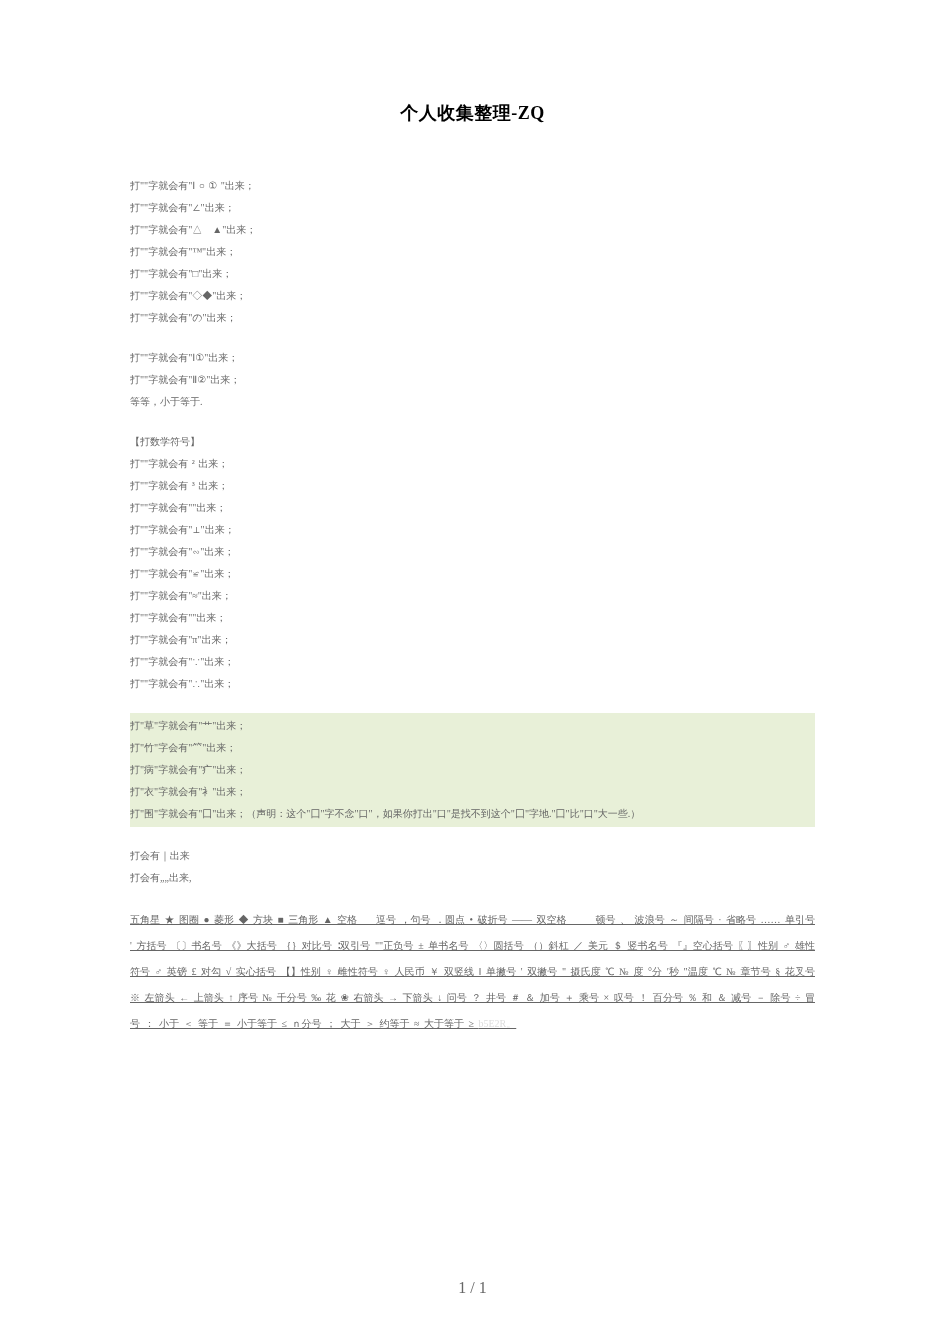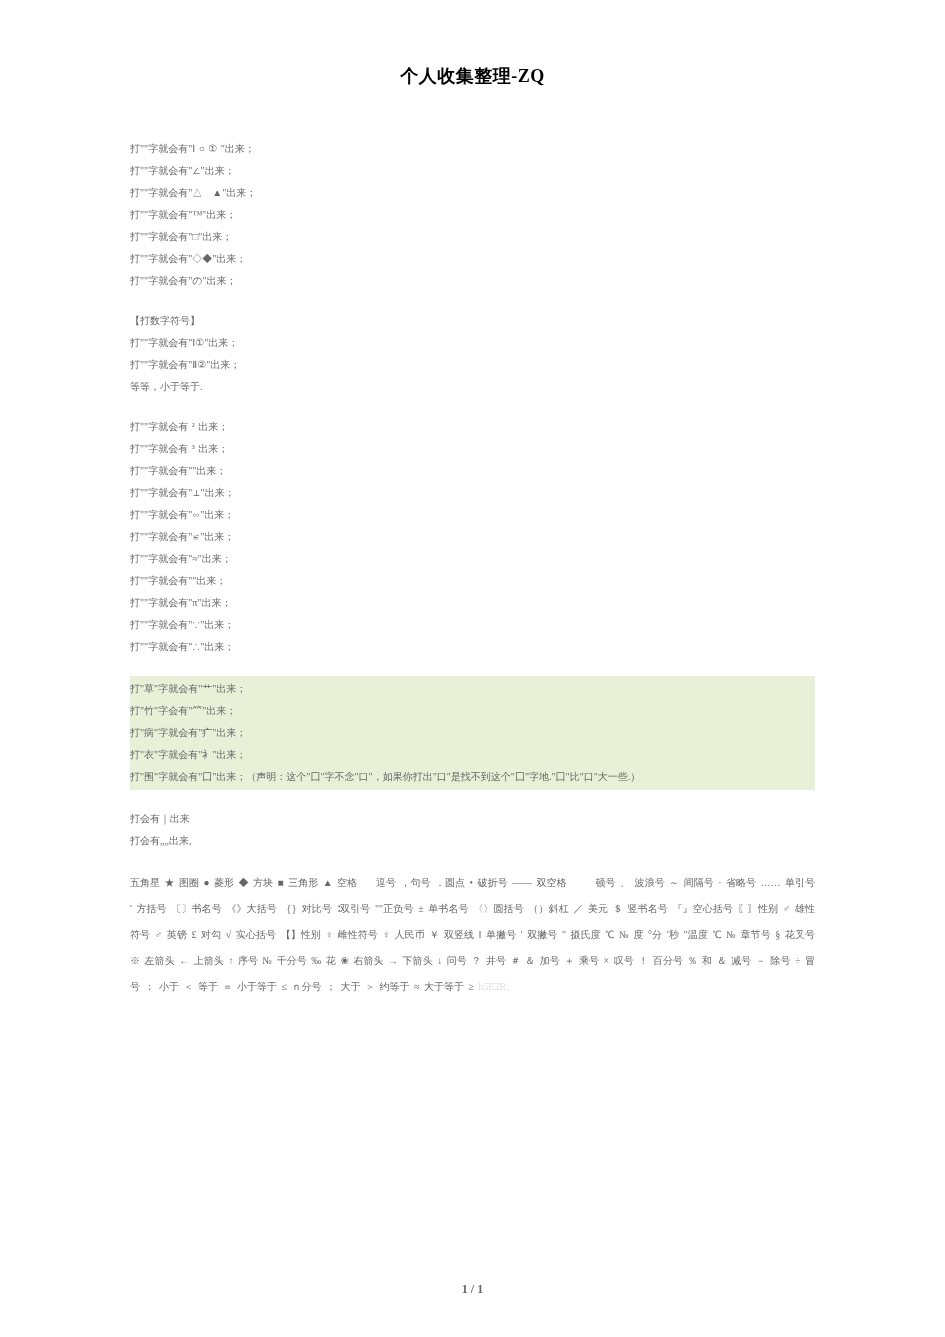--- a/index.html
+++ b/index.html
@@ -8,21 +8,21 @@
       box-sizing: border-box;
     }
     body {
       background: #ffffff;
       font-family: "SimSun", "宋体", serif;
       width: 945px;
       min-height: 1337px;
       position: relative;
     }
     .page-container {
-      padding: 64px 130px 50px 130px;
+      padding: 101px 130px 50px 130px;
     }
     .page-title {
       text-align: center;
       font-size: 18px;
       color: #000000;
       font-family: "SimSun", "宋体", serif;
       margin-bottom: 50px;
       letter-spacing: 0.5px;
     }
     .content-block {
@@ -49,30 +49,30 @@
     .highlighted-block .line {
       line-height: 22px;
     }
     .symbols-paragraph {
       font-size: 10px;
       color: #666666;
       line-height: 26px;
       font-family: "SimSun", "宋体", serif;
       text-align: justify;
       word-spacing: 2px;
+      text-decoration: underline;
     }
     .page-number {
       position: absolute;
       bottom: 40px;
       left: 50%;
       transform: translateX(-50%);
-      font-size: 12px;
+      font-size: 16px;
       color: #666666;
       font-family: "SimSun", "宋体", serif;
-      font-weight: bold;
     }
     .trailing-gray {
       color: #dddddd;
     }
   </style>
 </head>
 <body>
 
 <div class="page-container">
   <h1 class="page-title">个人收集整理-ZQ</h1>
@@ -81,27 +81,27 @@
     <div class="line">打""字就会有"Ⅰ ○ ① "出来；</div>
     <div class="line">打""字就会有"∠"出来；</div>
     <div class="line">打""字就会有"△　▲"出来；</div>
     <div class="line">打""字就会有"™"出来；</div>
     <div class="line">打""字就会有"□"出来；</div>
     <div class="line">打""字就会有"◇◆"出来；</div>
     <div class="line">打""字就会有"の"出来；</div>
   </div>
 
   <div class="content-block">
-    <div class="section-heading">【打数字符号】</div>
     <div class="line">打""字就会有"Ⅰ①"出来；</div>
     <div class="line">打""字就会有"Ⅱ②"出来；</div>
     <div class="line">等等，小于等于.</div>
   </div>
 
   <div class="content-block">
+    <div class="section-heading">【打数学符号】</div>
     <div class="line">打""字就会有 ² 出来；</div>
     <div class="line">打""字就会有 ³ 出来；</div>
     <div class="line">打""字就会有""出来；</div>
     <div class="line">打""字就会有"⊥"出来；</div>
     <div class="line">打""字就会有"∽"出来；</div>
     <div class="line">打""字就会有"≌"出来；</div>
     <div class="line">打""字就会有"≈"出来；</div>
     <div class="line">打""字就会有""出来；</div>
     <div class="line">打""字就会有"π"出来；</div>
     <div class="line">打""字就会有"∵"出来；</div>

